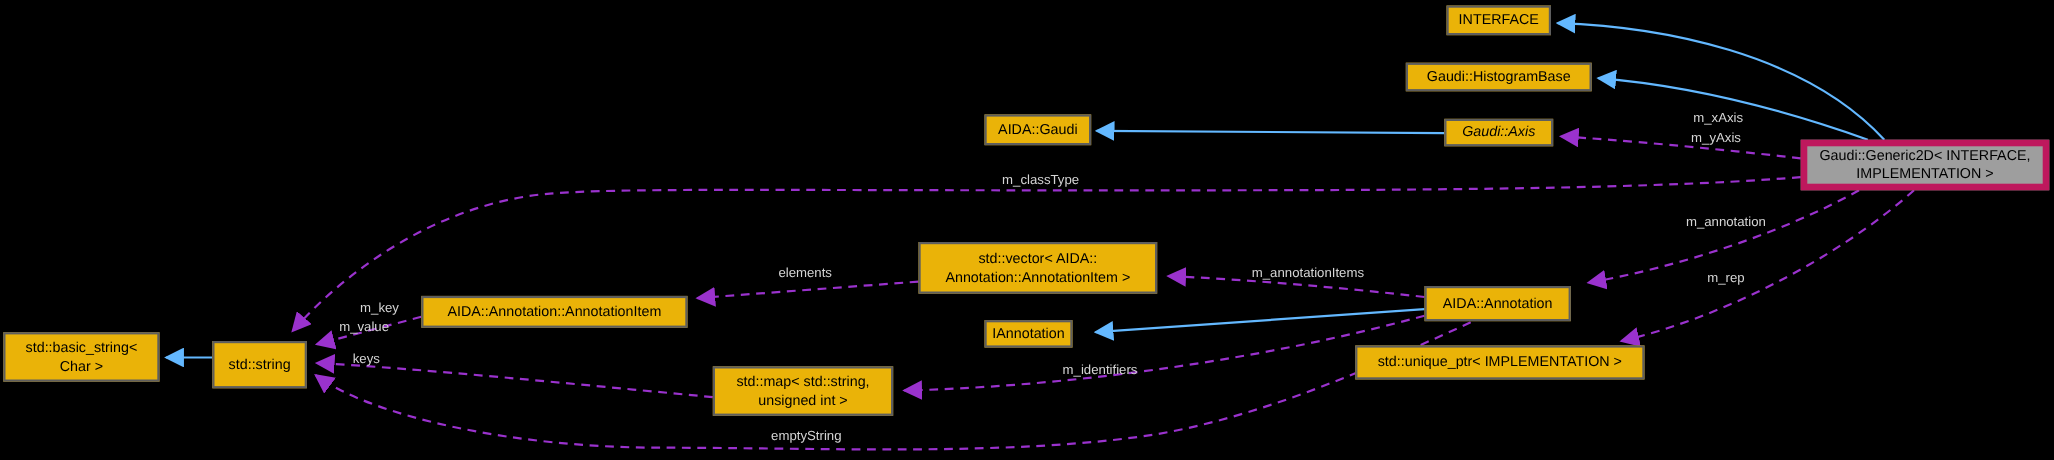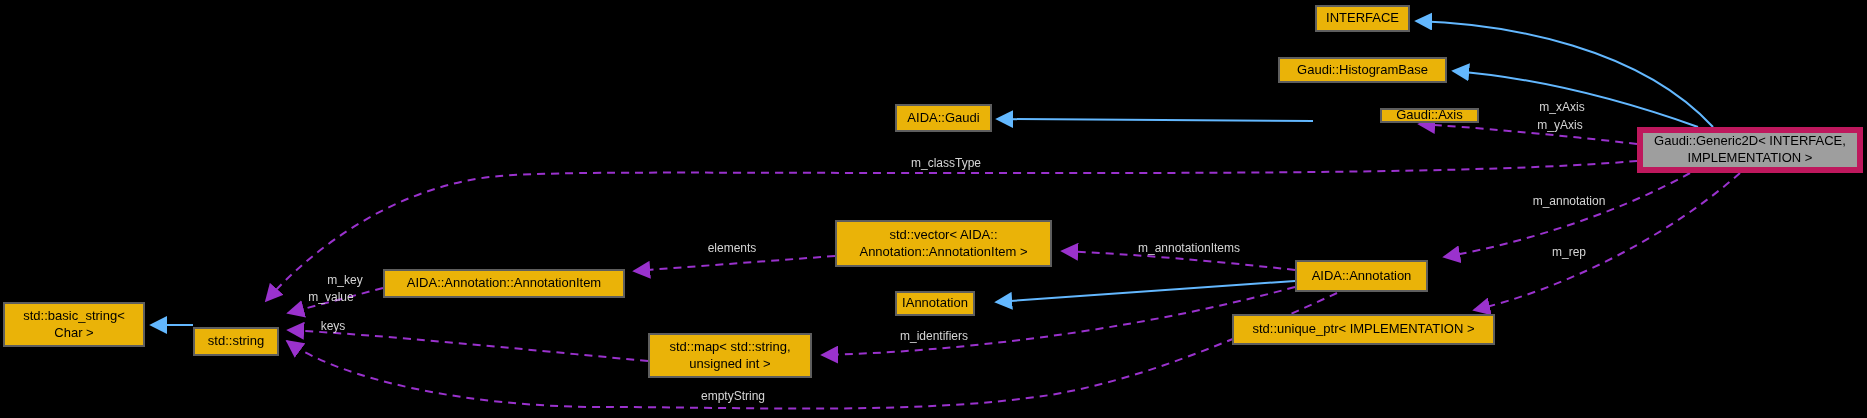--- a/index.html
+++ b/index.html
@@ -33,42 +33,42 @@
     transform:translateX(-50%);
     color:#d5d5d5;
     font-size:12px;
     white-space:nowrap;
     z-index:3;
   }
   
   .n-interface{left:1315px;top:5px;width:95px;height:27px;}
   .n-histogram{left:1278px;top:57px;width:169px;height:26px;}
   .n-iaxis{left:895px;top:104px;width:97px;height:28px;}
-  .n-gaudiaxis{left:1380px;top:108px;width:99px;height:15px;}
+  .n-gaudiaxis{left:1313px;top:108px;width:99px;height:25px;font-style:italic;}
   .n-generic2d{left:1637px;top:127px;width:226px;height:46px;}
   .n-vector{left:835px;top:220px;width:217px;height:47px;}
   .n-annotationitem{left:383px;top:269px;width:242px;height:29px;}
   .n-basicstring{left:3px;top:302px;width:142px;height:45px;}
-  .n-string{left:193px;top:310px;width:86px;height:29px;margin-top:17px;}
+  .n-string{left:193px;top:310px;width:86px;height:43px;}
   .n-iannotation{left:895px;top:291px;width:80px;height:25px;}
   .n-annotation{left:1295px;top:260px;width:133px;height:32px;}
   .n-map{left:648px;top:333px;width:164px;height:45px;}
   .n-uniqueptr{left:1232px;top:314px;width:263px;height:31px;}
   
   .l-mxaxis{left:1562px;top:100px;}
   .l-myaxis{left:1560px;top:118px;}
   .l-mclasstype{left:946px;top:156px;}
   .l-mannotation{left:1569px;top:194px;}
   .l-mrep{left:1569px;top:245px;}
   .l-mannotationitems{left:1142px;top:241px;margin-left:47px;}
   .l-elements{left:732px;top:241px;}
   .l-mkey{left:333px;top:273px;margin-left:12px;}
   .l-mvalue{left:331px;top:290px;}
   .l-keys{left:333px;top:319px;}
-  .l-midentifiers{left:934px;top:329px;}
+  .l-midentifiers{left:1000px;top:329px;}
   .l-emptystring{left:733px;top:389px;}
 </style>
 </head>
 <body>
 
 <div id="canvas">
 
   <svg id="edges" width="1867" height="418" viewBox="0 0 1867 418">
     <defs>
       <marker id="arrow-blue" viewBox="0 0 10 10" refX="9" refY="5" markerWidth="9" markerHeight="9" orient="auto">

